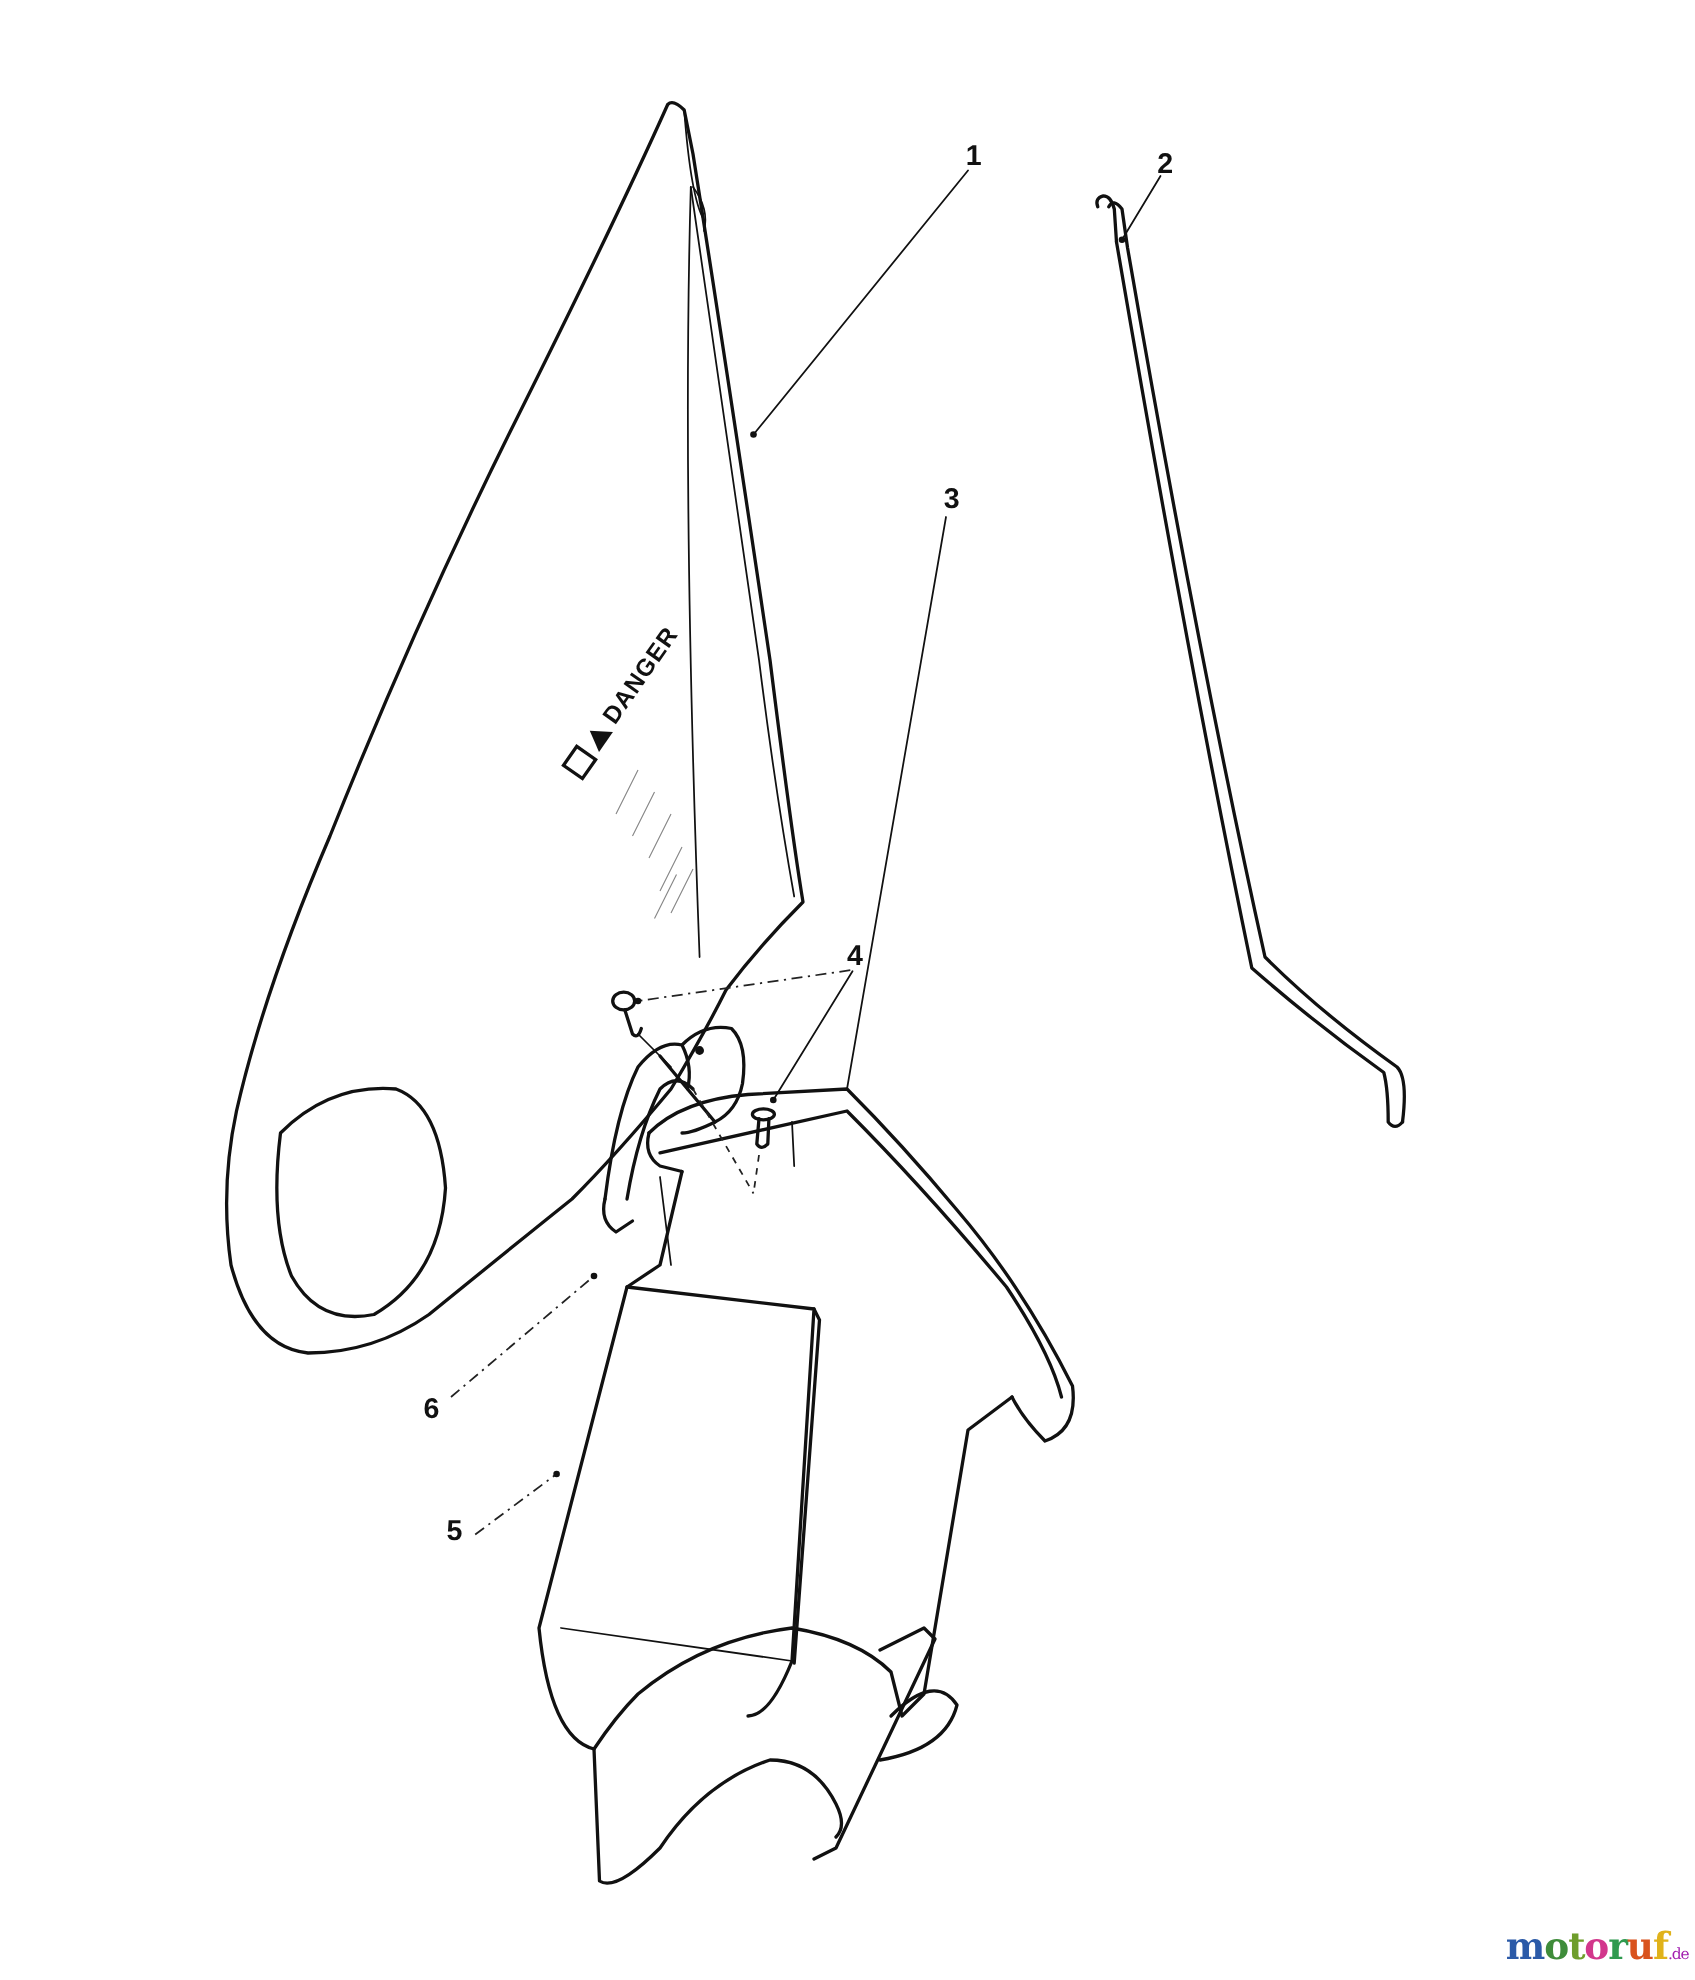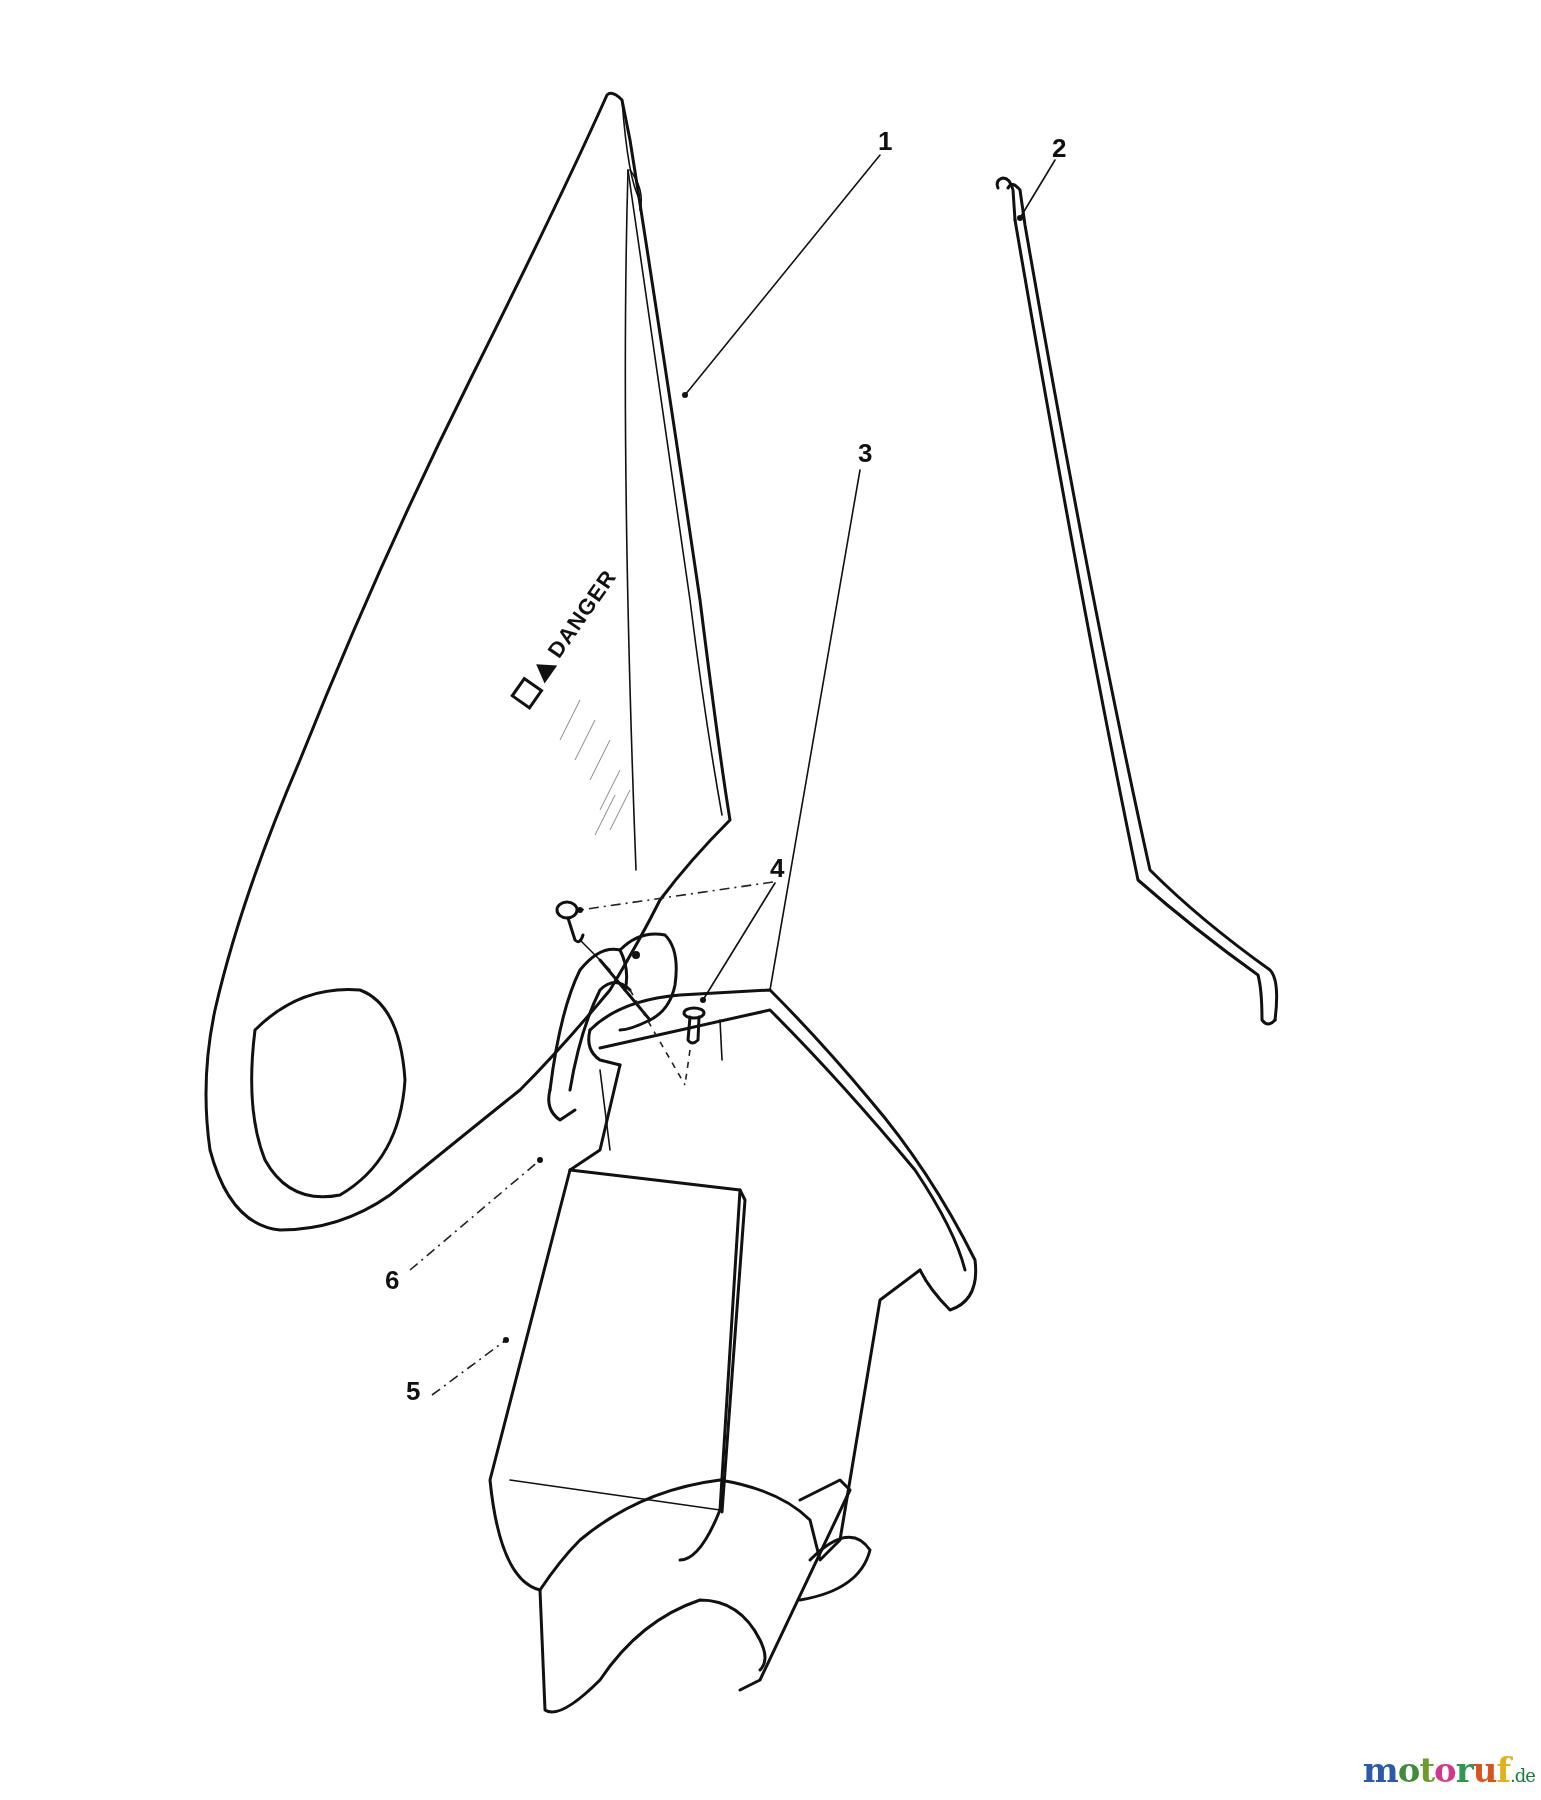--- a/index.html
+++ b/index.html
@@ -7,21 +7,21 @@
   svg.drawing{position:absolute;left:0;top:0;}
   .ln{fill:none;stroke:#111;stroke-width:3;stroke-linecap:round;stroke-linejoin:round;}
   .thin{fill:none;stroke:#111;stroke-width:1.6;stroke-linecap:round;}
   .dash{fill:none;stroke:#222;stroke-width:1.6;stroke-dasharray:6 6;}
   .dashdot{fill:none;stroke:#222;stroke-width:1.6;stroke-dasharray:10 5 2 5;}
   .callout{position:absolute;font-family:"Liberation Sans",sans-serif;font-weight:bold;font-size:26px;color:#111;line-height:1;}
   .danger{position:absolute;left:520px;top:690px;transform:rotate(-55deg);transform-origin:left center;font-weight:bold;font-size:22px;color:#111;letter-spacing:1px;display:flex;align-items:center;gap:6px;}
   .danger .box{display:inline-block;width:18px;height:18px;border:3px solid #111;}
   .danger .tri{display:inline-block;width:0;height:0;border-left:11px solid transparent;border-right:11px solid transparent;border-bottom:18px solid #111;}
   .watermark{position:absolute;right:6px;bottom:10px;font-family:"DejaVu Serif",serif;font-size:34px;font-weight:bold;letter-spacing:-1px;}
-  .watermark .suffix{font-size:18px;font-weight:normal;color:#15803d;}
+  .watermark .suffix{font-size:14px;font-weight:normal;color:#a21caf;}
 </style>
 </head>
 <body>
 
 <svg class="drawing" width="1541" height="1800" viewBox="0 0 1541 1800">
 
   <g>
     <path class="ln" d="M607 95 Q612 90 622 100 L630 140 Q660 330 700 600 Q720 760 730 820 Q690 860 660 900 Q640 940 610 990 Q560 1050 520 1090 Q470 1130 390 1195 Q340 1230 280 1230 Q230 1225 210 1150 Q200 1080 215 1010 Q240 900 300 760 Q380 560 470 380 Q560 200 607 95 Z"></path>
     <path class="ln" d="M255 1030 Q300 985 360 990 Q400 1005 405 1080 Q400 1160 340 1195 Q290 1205 265 1160 Q245 1110 255 1030 Z"></path>
     <path class="thin" d="M628 170 Q665 420 690 600 Q705 720 722 815"></path>

